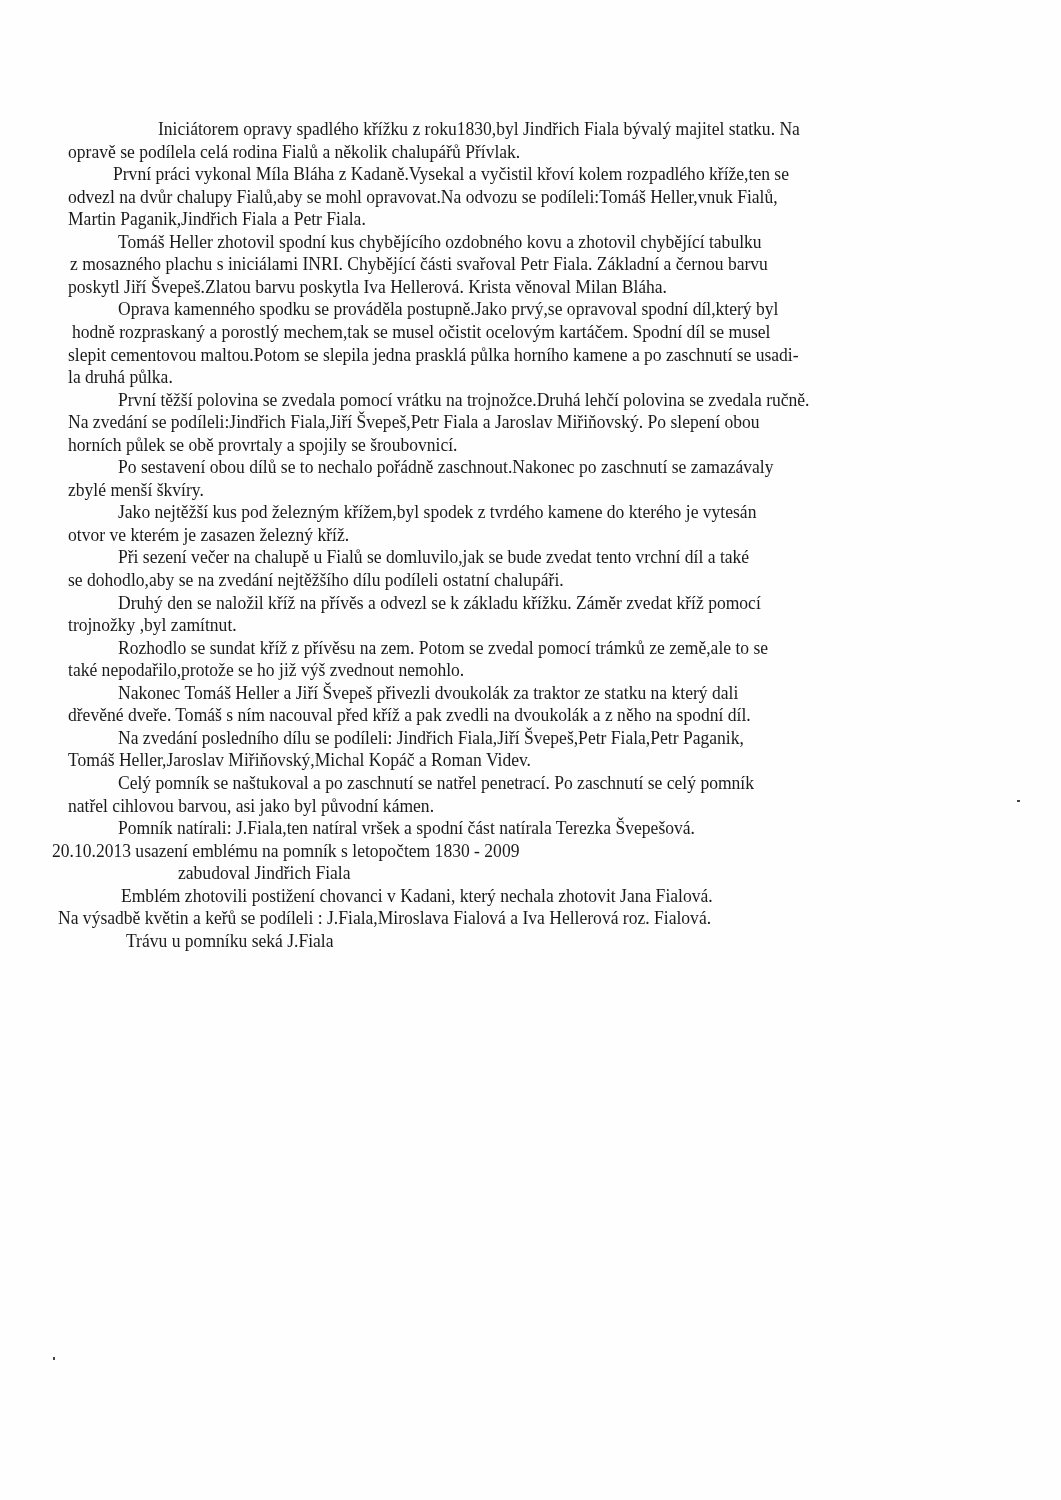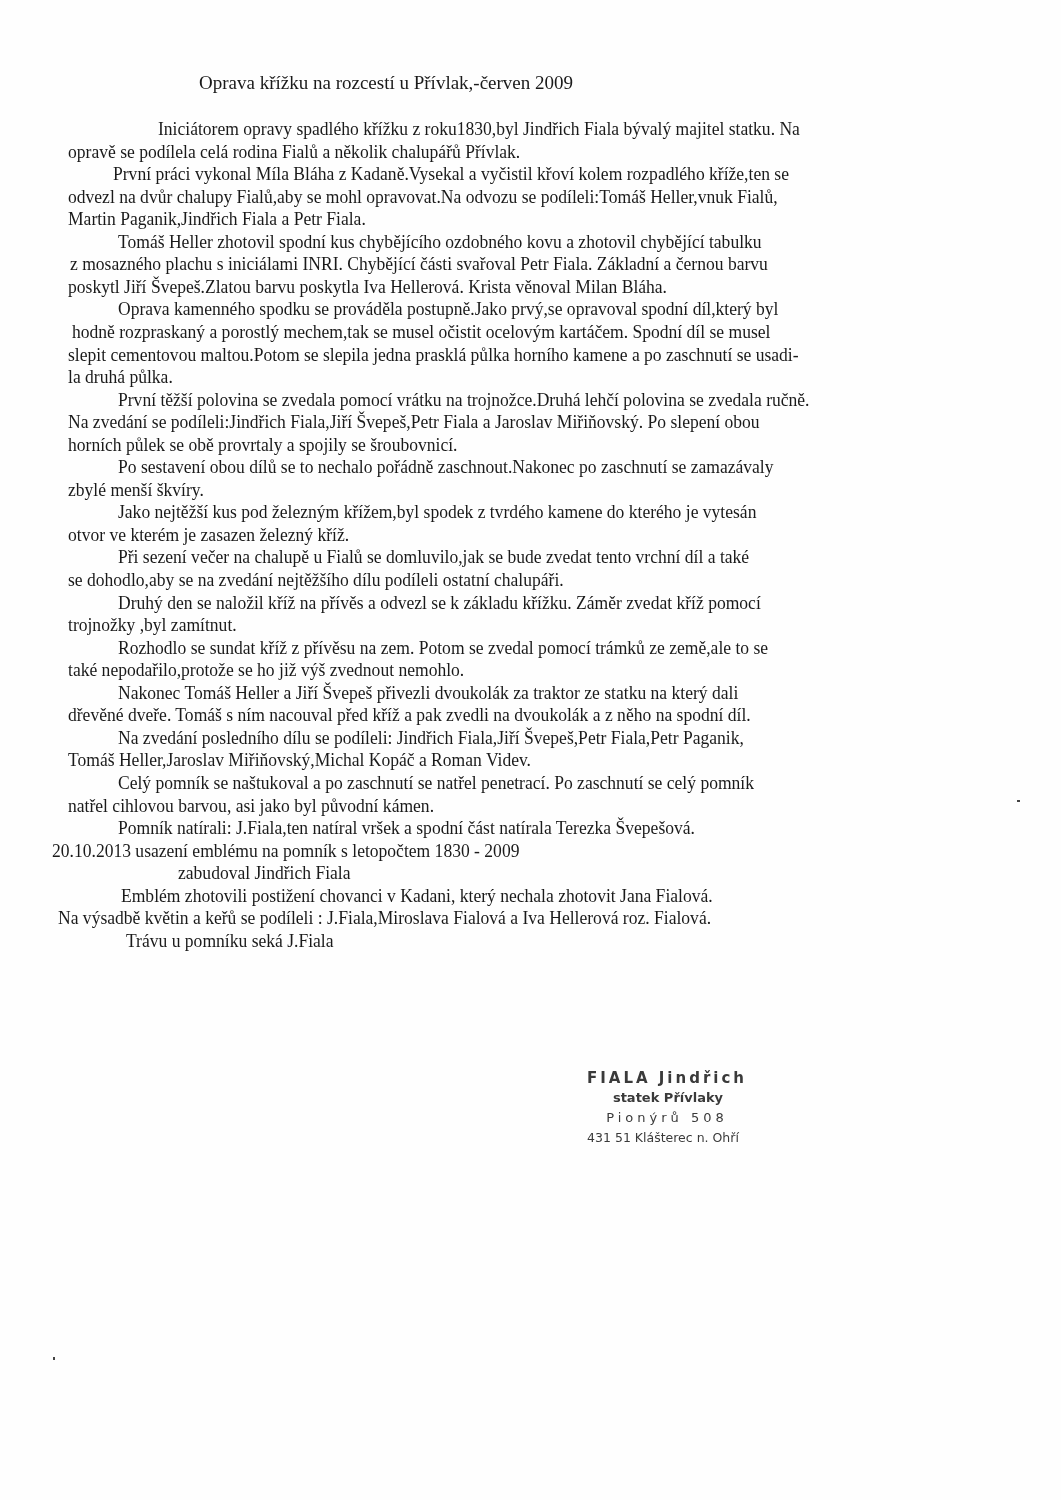--- a/index.html
+++ b/index.html
@@ -31,21 +31,20 @@
     .watermark {
       position: absolute; left: 870px; top: 1418px;
       font-family: "DejaVu Serif", serif; font-weight: bold; font-size: 25px;
       color: #8d5f35; line-height: 26px;
     }
   </style>
 </head>
 <body>
 
 <div class="page">
-  <div class="title">Oprava křížku na rozcestí u Přívlak,-červen 2009</div>
 
   <div id="body-lines">
       <div class="line" style="top: 118px; left: 158px;">Iniciátorem opravy spadlého křížku z roku1830,byl Jindřich Fiala bývalý majitel statku. Na</div>
       <div class="line" style="top: 140.55px; left: 68px;">opravě se podílela celá rodina Fialů a několik chalupářů Přívlak.</div>
       <div class="line" style="top: 163.1px; left: 113px;">První práci vykonal Míla Bláha z Kadaně.Vysekal a vyčistil křoví kolem rozpadlého kříže,ten se</div>
       <div class="line" style="top: 185.65px; left: 68px;">odvezl na dvůr chalupy Fialů,aby se mohl opravovat.Na odvozu se podíleli:Tomáš Heller,vnuk Fialů,</div>
       <div class="line" style="top: 208.2px; left: 68px;">Martin Paganik,Jindřich Fiala a Petr Fiala.</div>
       <div class="line" style="top: 230.75px; left: 118px;">Tomáš Heller zhotovil spodní kus chybějícího ozdobného kovu a zhotovil chybějící tabulku</div>
       <div class="line" style="top: 253.3px; left: 70px;">z mosazného plachu s iniciálami INRI. Chybějící části svařoval  Petr Fiala. Základní a černou barvu</div>
       <div class="line" style="top: 275.85px; left: 68px;">poskytl Jiří Švepeš.Zlatou barvu poskytla Iva Hellerová. Krista věnoval Milan Bláha.</div>
@@ -73,23 +72,17 @@
       <div class="line" style="top: 771.95px; left: 118px;">Celý pomník se naštukoval a po zaschnutí se natřel penetrací. Po zaschnutí se celý pomník</div>
       <div class="line" style="top: 794.5px; left: 68px;">natřel cihlovou barvou, asi jako byl původní kámen.</div>
       <div class="line" style="top: 817.05px; left: 118px;">Pomník natírali: J.Fiala,ten natíral vršek a spodní část natírala Terezka Švepešová.</div>
       <div class="line" style="top: 839.6px; left: 52px;">20.10.2013    usazení emblému na pomník s letopočtem 1830   -   2009</div>
       <div class="line" style="top: 862.15px; left: 178px;">zabudoval Jindřich Fiala</div>
       <div class="line" style="top: 884.7px; left: 121px;">Emblém zhotovili  postižení chovanci v Kadani, který nechala zhotovit Jana Fialová.</div>
       <div class="line" style="top: 907.25px; left: 58px;">Na výsadbě květin a keřů se podíleli : J.Fiala,Miroslava Fialová  a  Iva Hellerová roz. Fialová.</div>
       <div class="line" style="top: 929.8px; left: 126px;">Trávu u pomníku seká J.Fiala</div>
     </div>
 
-  <div class="stamp">
-    <div class="s1">FIALA Jindřich</div>
-    <div class="s2">statek Přívlaky</div>
-    <div class="s3">Pionýrů 508</div>
-    <div class="s4">431 51 Klášterec n. Ohří</div>
-  </div>
 
   <div class="speck" style="left:1017px; top:800px;"></div>
   <div class="speck" style="left:53px; top:1357px; width:2px; height:3px;"></div>
 
 </div>
 
 </body></html>

